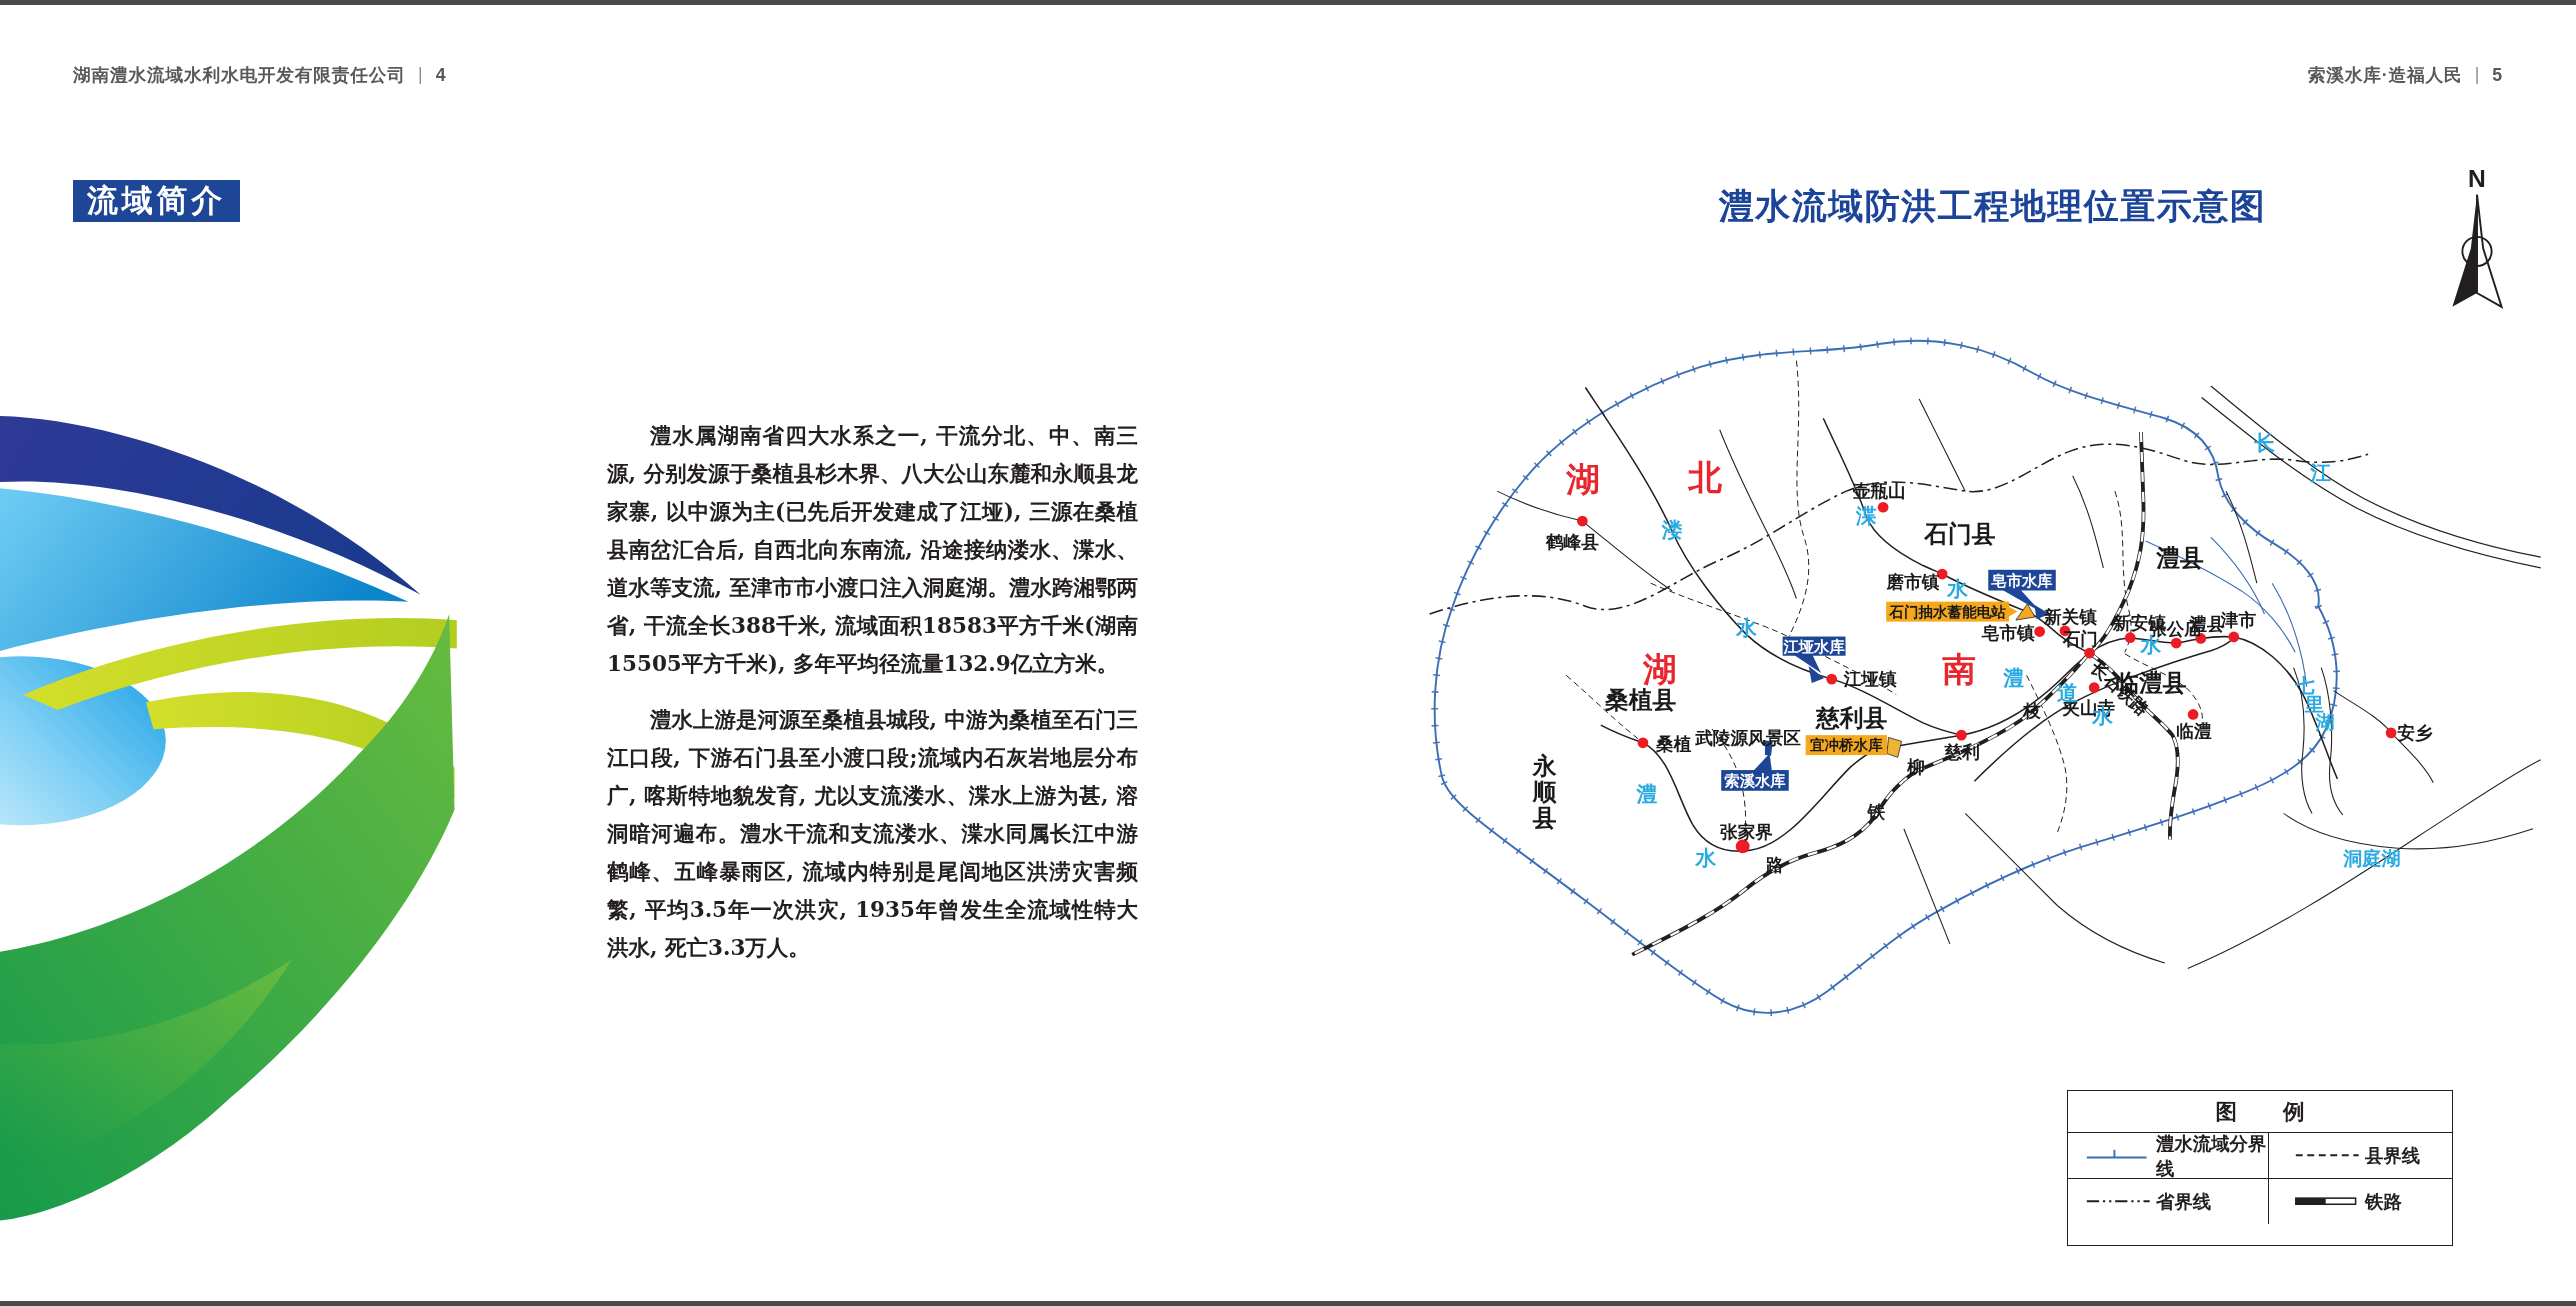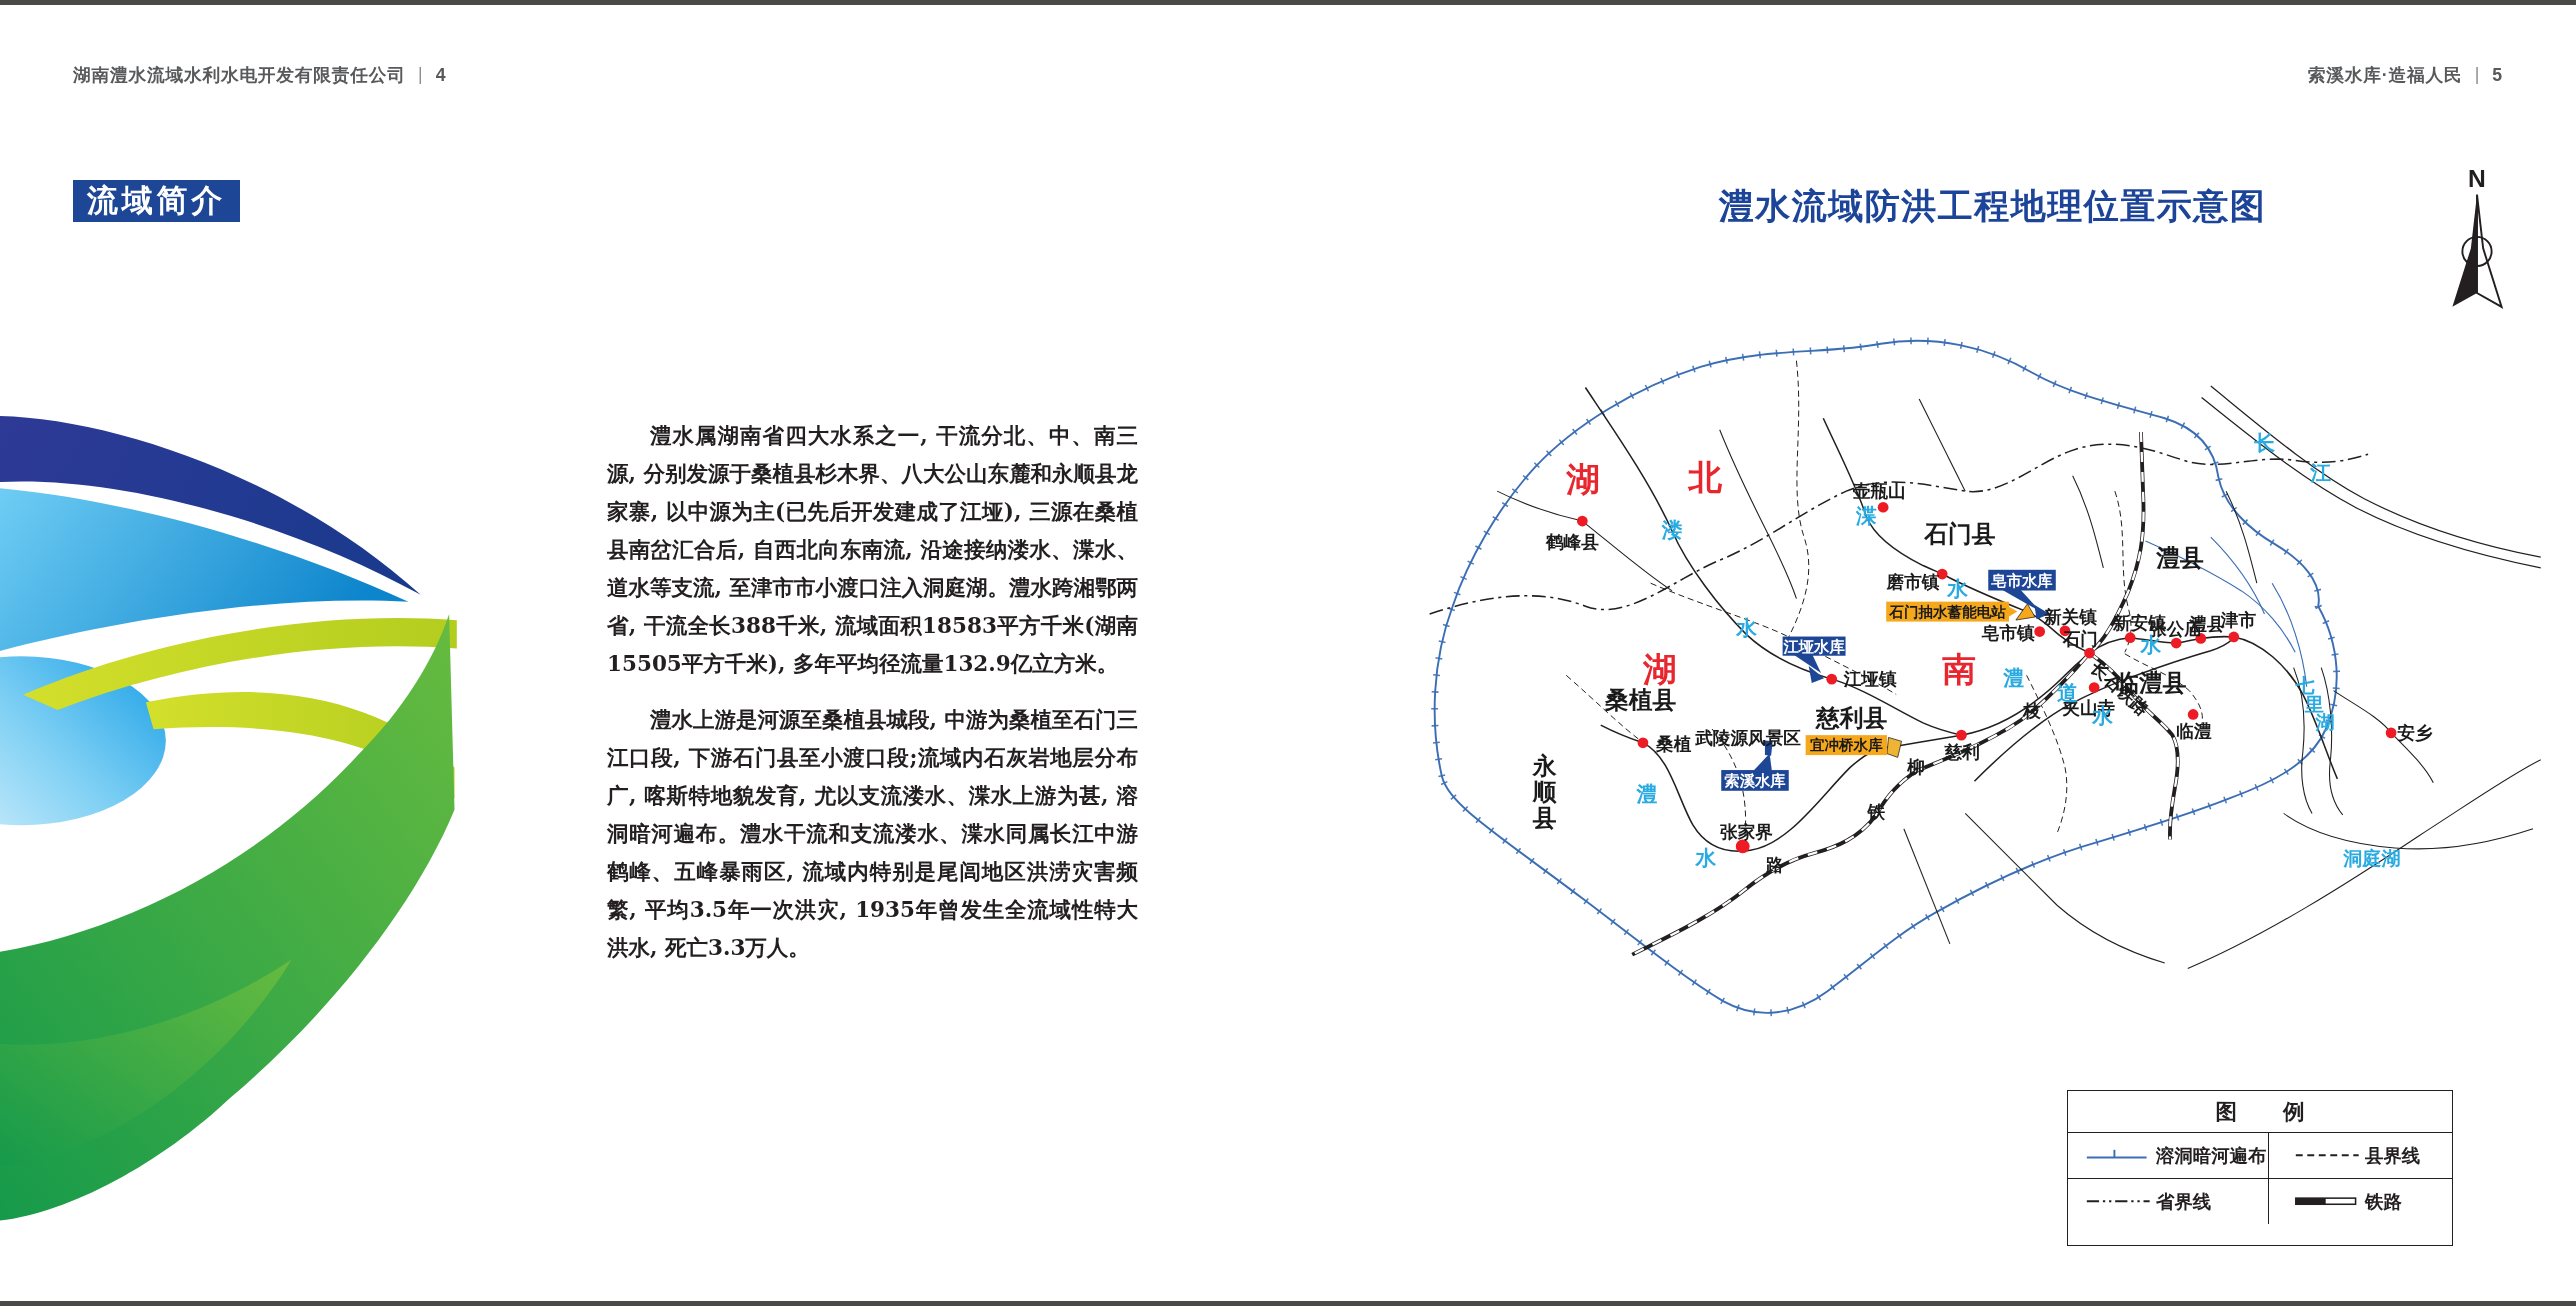--- a/index.html
+++ b/index.html
@@ -324,21 +324,21 @@
   </svg>
 
   <div class="legend">
     <div class="title">图 例</div>
     <div class="grid">
       <div class="cell b">
         <svg class="sym" width="74" height="18.4" viewBox="0 0 96 24">
           <line x1="6" y1="15" x2="84" y2="15" stroke="#3b6eb5" stroke-width="2.5"></line>
           <line x1="42" y1="5" x2="42" y2="15" stroke="#3b6eb5" stroke-width="2.5"></line>
         </svg>
-        <span class="lbl">溶洞暗河遍布</span>
+        <span class="lbl">澧水流域分界线</span>
       </div>
       <div class="cell b r">
         <svg class="sym" width="74" height="18.4" viewBox="0 0 96 24">
           <line x1="6" y1="12" x2="88" y2="12" stroke="#231f20" stroke-width="2.5" stroke-dasharray="9 6"></line>
         </svg>
         <span class="lbl">县界线</span>
       </div>
       <div class="cell">
         <svg class="sym" width="74" height="18.4" viewBox="0 0 96 24">
           <line x1="6" y1="12" x2="88" y2="12" stroke="#231f20" stroke-width="2.5" stroke-dasharray="16 5 3 5 3 5"></line>

